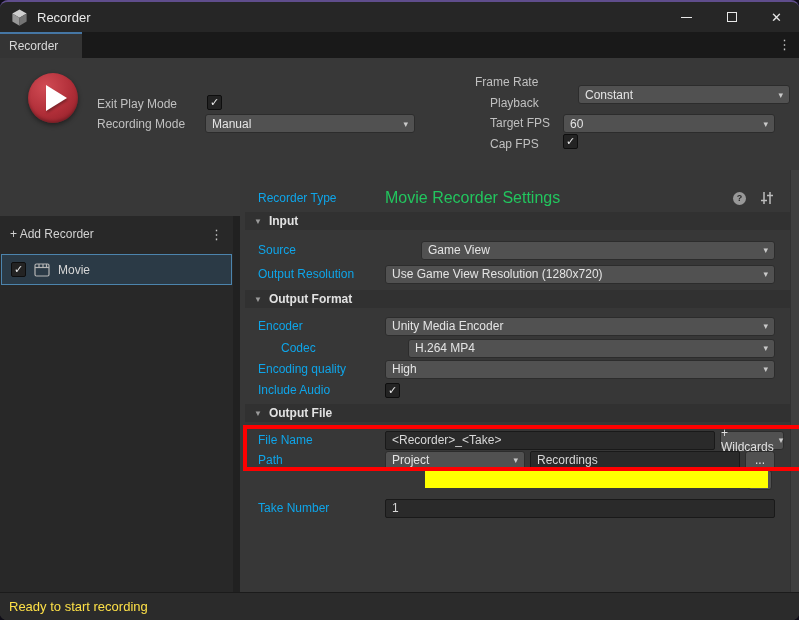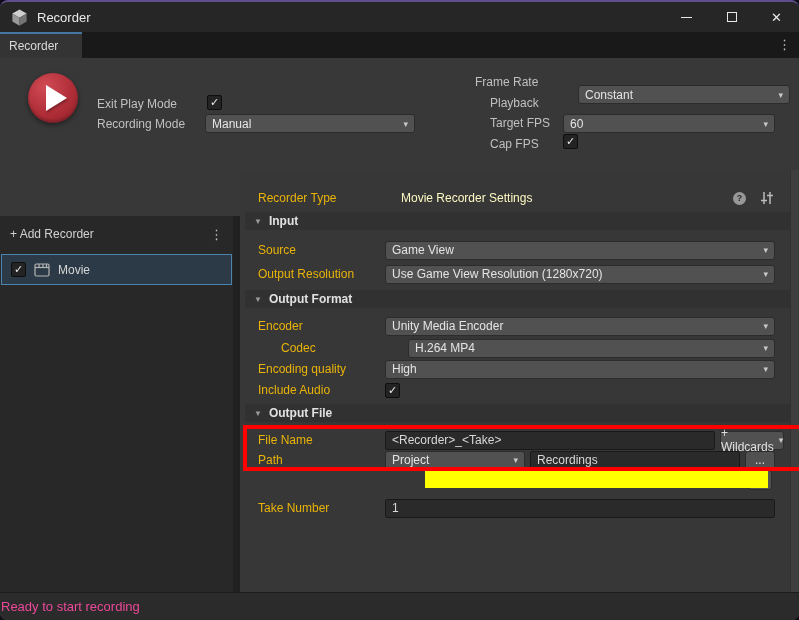--- a/index.html
+++ b/index.html
@@ -38,41 +38,41 @@
   
   .body{display:flex;height:422px;}
   .sidebar{width:240px;background:#282828;border-right:7px solid #212121;flex-shrink:0;margin-top:46px;}
   .sb-head{height:36px;display:flex;align-items:center;padding:0 10px;color:#d2d2d2;font-size:12px;}
   .sb-kebab{margin-left:auto;color:#c5c5c5;font-size:13px;cursor:pointer;}
   .sb-item{margin:2px 1px 0 1px;height:31px;background:#2b3a46;border:1px solid #4c84ad;display:flex;align-items:center;gap:8px;padding:0 9px;color:#d6d6d6;font-size:12px;cursor:pointer;}
 
   .main{flex:1;background:#373737;position:relative;overflow:hidden;}
   .scroll-track{position:absolute;right:0;top:0;bottom:0;width:9px;background:#3f3f3f;border-left:1px solid #313131;}
   .row{display:flex;align-items:center;height:20px;padding-left:18px;margin-right:24px;position:relative;}
-  .rlabel{width:127px;color:#eab308;font-size:12px;flex-shrink:0;white-space:nowrap;}
+  .rlabel{width:127px;color:#0ea5e9;font-size:12px;flex-shrink:0;white-space:nowrap;}
   .rctrl{flex:1;display:flex;align-items:center;gap:5px;min-width:0;}
-  .rvalue{color:#fef9c3;font-size:12px;margin-left:16px;}
+  .rvalue{color:#22c55e;font-size:16px;}
   .sect{height:18px;background:#313131;display:flex;align-items:center;margin:0 9px 0 5px;padding-left:9px;gap:7px;color:#e2e2e2;font-weight:bold;font-size:12px;cursor:pointer;}
   .sect .tri{font-size:8px;color:#9a9a9a;}
   .field{background:#2a2a2a;border:1px solid #191919;border-radius:2px;height:19px;color:#d8d8d8;font-size:12px;padding:0 6px;font-family:"Liberation Sans",sans-serif;outline:none;}
   input.field{width:100%;}
   .dd{height:19px;}
   .mt18{margin-top:18px;}.mt10{margin-top:10px;}.mt8{margin-top:8px;}.mt6{margin-top:6px;}
   .mt4{margin-top:4px;}.mt2{margin-top:2px;padding-left:41px;}.mt1{margin-top:1px;}.mt0{margin-top:0;}
   .help-icon{width:13px;height:13px;border-radius:50%;background:#989898;color:#2b2b2b;font-size:9px;font-weight:bold;display:flex;align-items:center;justify-content:center;cursor:pointer;flex-shrink:0;}
   .icon-btn{cursor:pointer;display:flex;align-items:center;flex-shrink:0;}
   .open-row{justify-content:flex-end;margin-right:27px;}
   .open-btn{width:24px;height:20px;}
 
   
   .anno-red{position:absolute;left:3px;top:255px;width:568px;height:46px;border:4px solid #ff0000;pointer-events:none;z-index:6;}
   .anno-yellow{position:absolute;left:185px;top:299px;width:343px;height:19px;background:#ffff00;pointer-events:none;z-index:5;}
 
   
-  .statusbar{height:28px;background:#2b2b2b;border-top:1px solid #1b1b1b;display:flex;align-items:center;padding-left:1px;color:#ec4899;font-size:13px;}
+  .statusbar{height:28px;background:#2b2b2b;border-top:1px solid #1b1b1b;display:flex;align-items:center;padding-left:9px;color:#fde047;font-size:13px;}
 </style>
 </head>
 <body>
 
 <div class="window">
 
   <div class="titlebar">
     <svg width="19" height="19" viewBox="0 0 20 20">
       <polygon points="10,1.5 17.5,5.9 10,10.3 2.5,5.9" fill="#cfcfcf"></polygon>
       <polygon points="2.5,5.9 10,10.3 10,18.7 2.5,14.3" fill="#989898"></polygon>
@@ -177,21 +177,21 @@
       </div>
 
       <div class="sect mt4">
         <span class="tri">▼</span>
         <span>Input</span>
       </div>
 
       <div class="row mt10">
         <span class="rlabel">Source</span>
         <div class="rctrl">
-          <div class="dropdown dd" style="flex:1;">
+          <div class="dropdown dd" style="flex:1;margin-left:36px;">
             <span>Game View</span>
             <span class="caret">▾</span>
           </div>
         </div>
       </div>
 
       <div class="row mt4">
         <span class="rlabel">Output Resolution</span>
         <div class="rctrl">
           <div class="dropdown dd" style="flex:1;">

